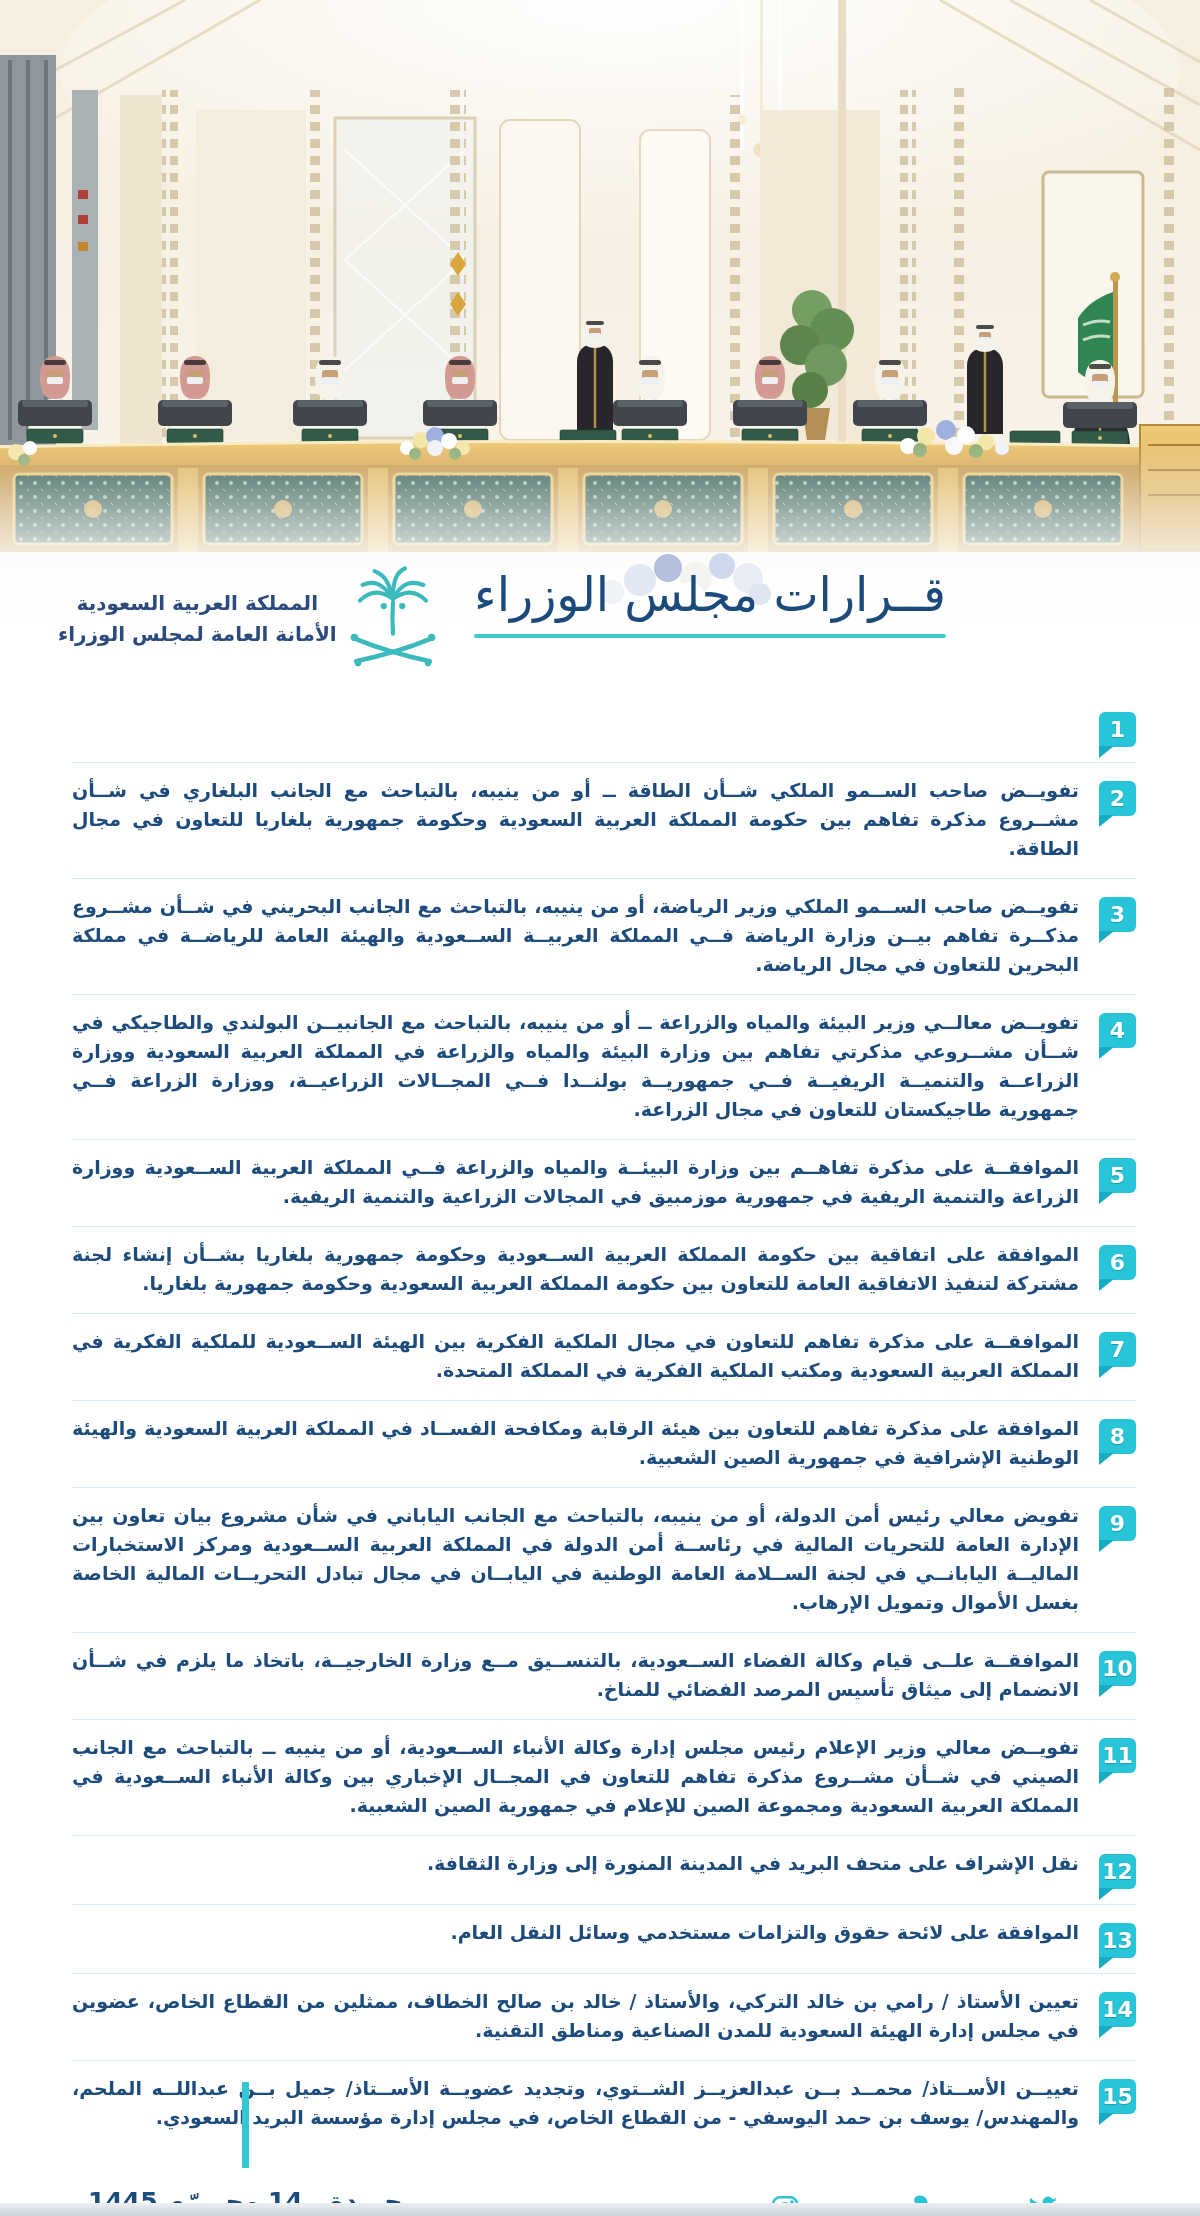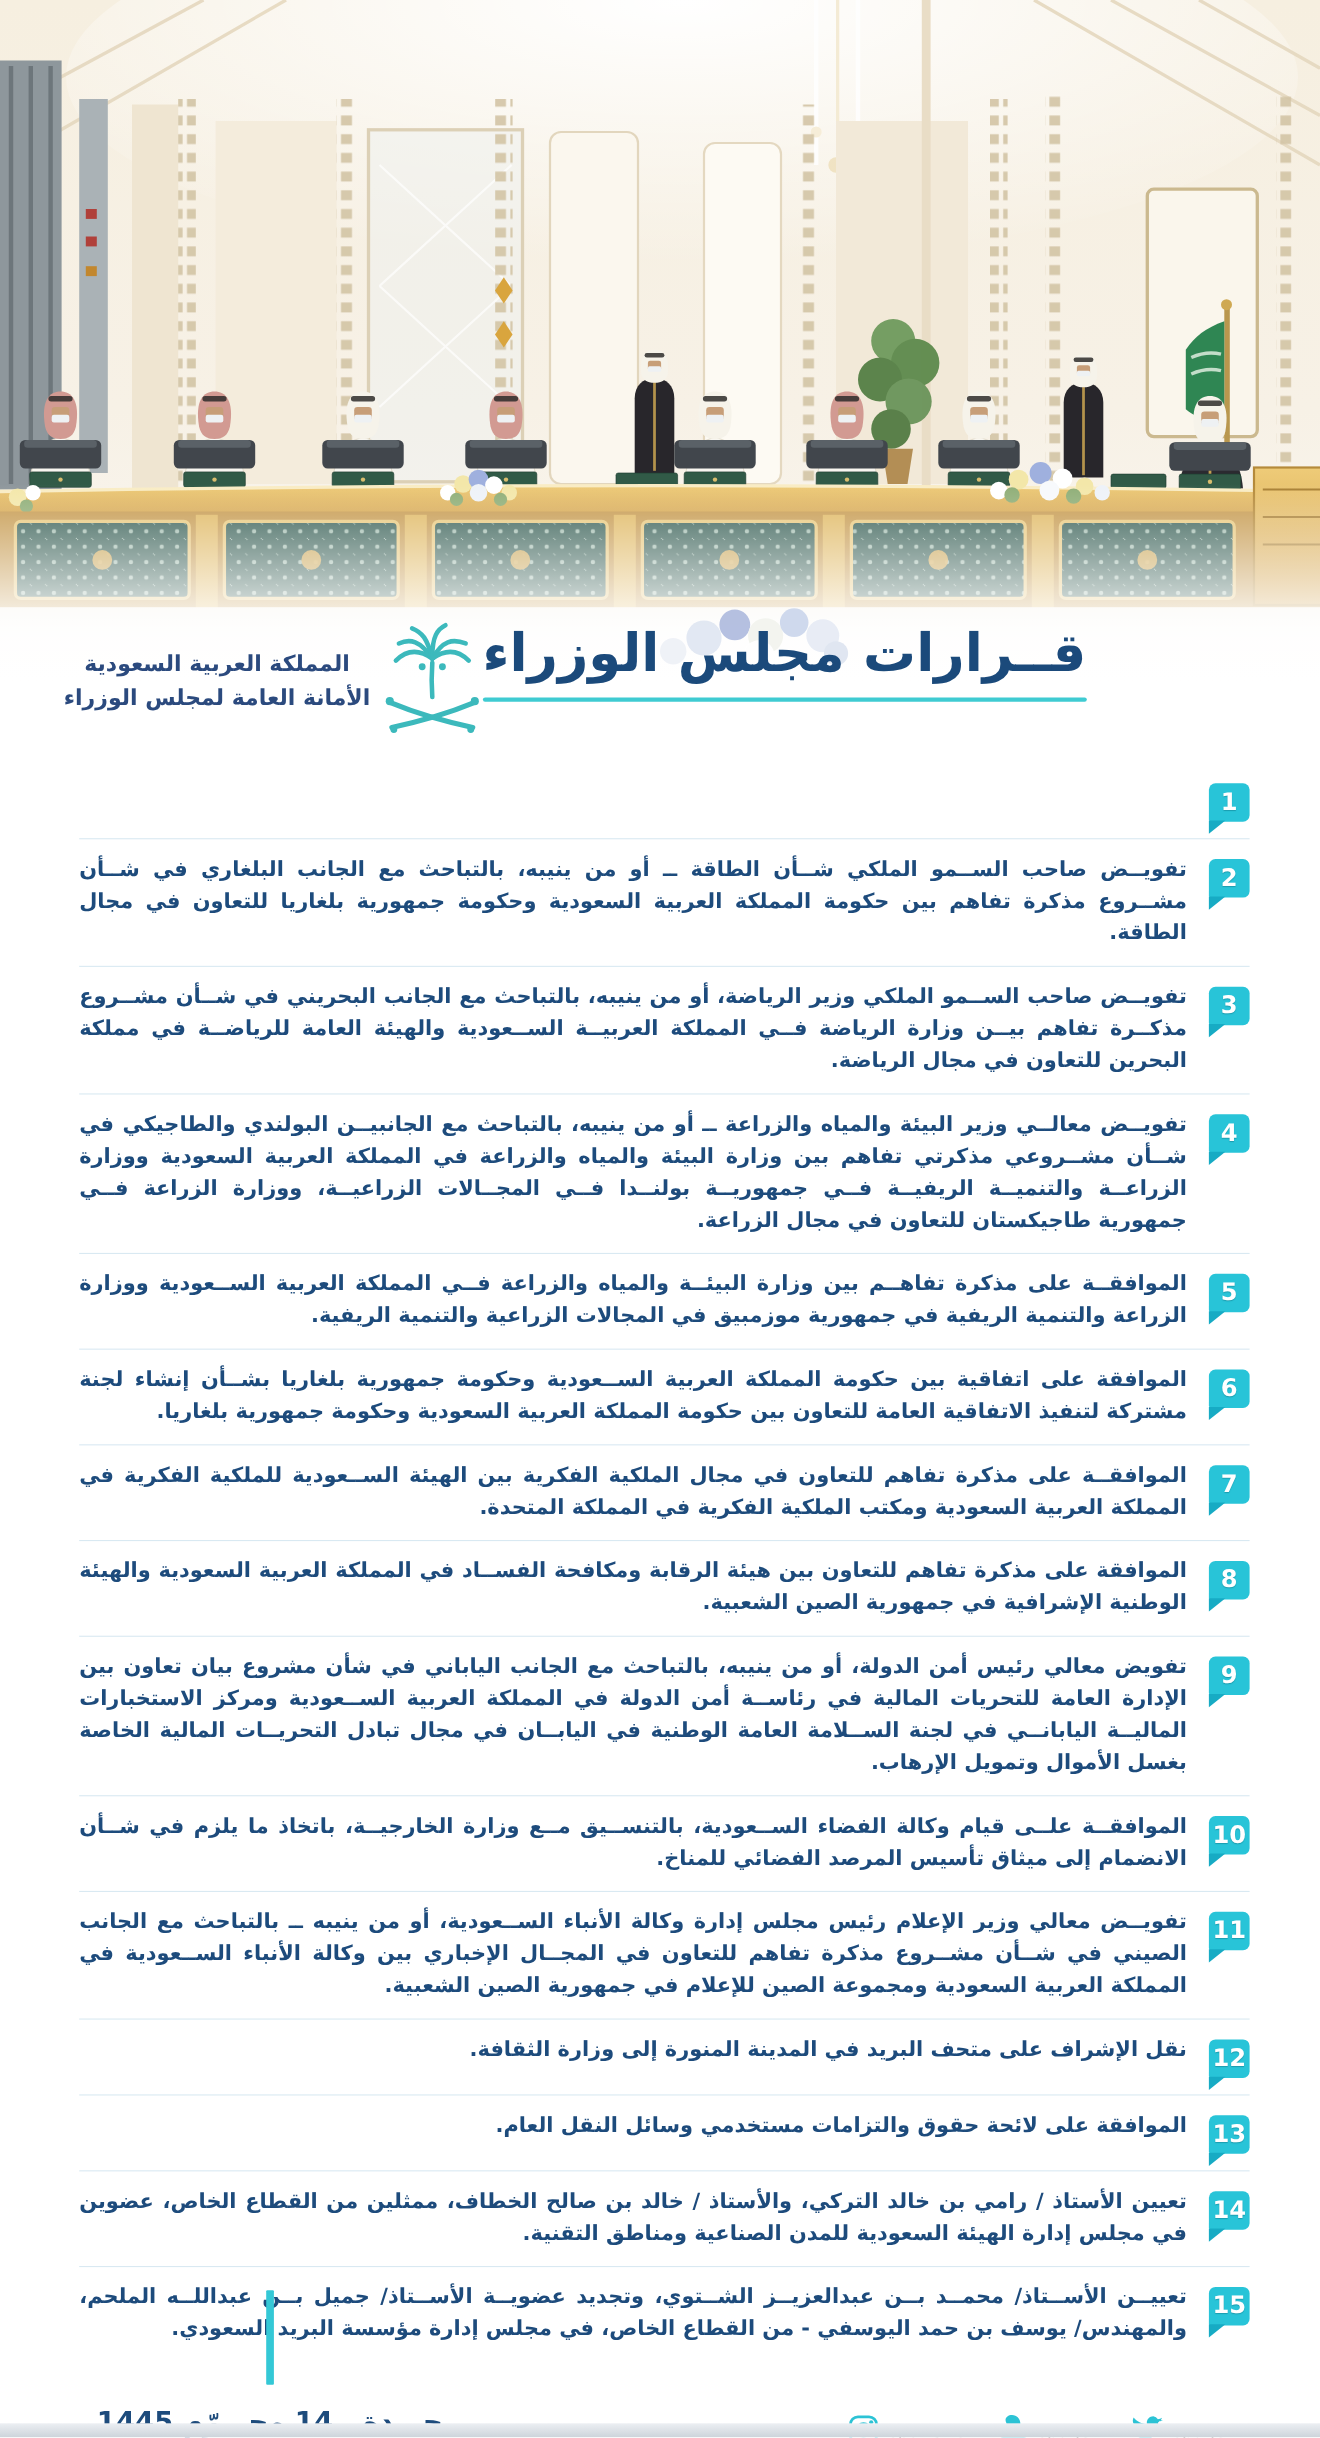--- a/index.html
+++ b/index.html
@@ -9,21 +9,21 @@
   
   .photo{position:absolute;top:0;left:0;width:1200px;height:620px;}
 
   
   .brand{position:absolute;top:552px;left:0;width:1004px;height:150px;display:flex;
          justify-content:space-between;align-items:flex-start;padding:0 58px;box-sizing:border-box;}
   .logo{display:flex;align-items:center;gap:10px;padding-top:8px;}
   .logo-text{text-align:center;color:#2b4a7e;font-weight:bold;line-height:1.55;}
   .logo-line{font-size:20px;white-space:nowrap;}
   .title-wrap{text-align:center;padding-top:14px;direction:rtl;}
-  .title-wrap h1{margin:0;font-size:48px;font-weight:bold;color:#1b4a7b;white-space:nowrap;}
+  .title-wrap h1{margin:0;font-size:48px;font-weight:normal;color:#1b4a7b;white-space:nowrap;}
   .title-underline{height:4px;background:#3fcbd2;margin-top:12px;border-radius:2px;}
 
   
   .list{position:absolute;top:694px;right:64px;left:72px;}
   .item{display:flex;align-items:flex-start;gap:20px;padding:13px 0 15px;}
   .item + .item{border-top:1px solid #d9e9f2;}
   .badge{flex:0 0 auto;width:37px;height:35px;margin-top:5px;background:#28c4d8;color:#fff;
          font-size:22px;font-weight:bold;display:flex;align-items:center;justify-content:center;
          border-radius:6px 6px 6px 2px;position:relative;
          text-shadow:0 1px 1px rgba(0,80,95,.35);}

